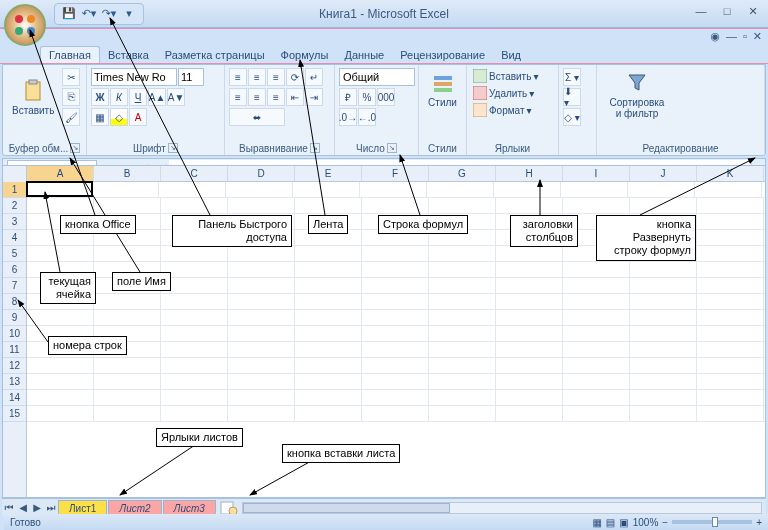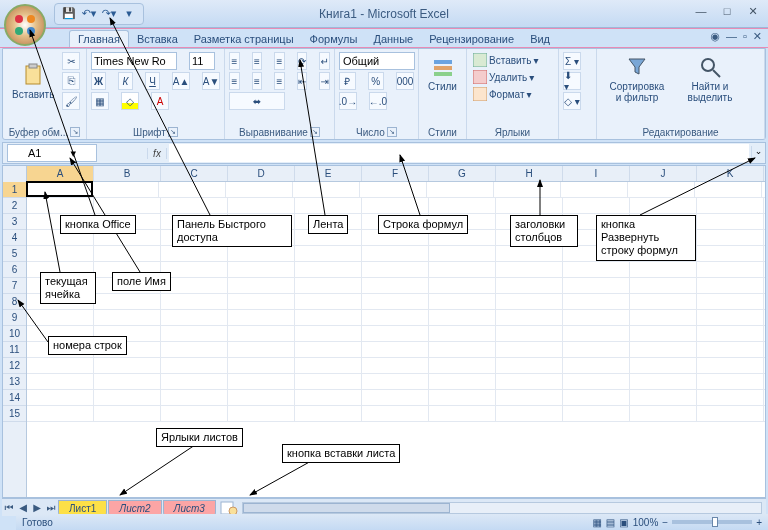--- a/index.html
+++ b/index.html
@@ -6,37 +6,37 @@
 body { width: 768px; height: 530px; background: #cfe2f7; overflow: hidden; position: relative; }
 .titlebar { height: 28px; background: linear-gradient(#dfeaf8,#c4daf3); display: flex; align-items: center; position: relative; border-bottom: 1px solid #9db9d8; }
 .office-btn { width: 42px; height: 42px; border-radius: 50%; background: radial-gradient(#fff,#e5c18b 40%,#c96 70%); border: 2px solid #8a6; position: absolute; left: 4px; top: 4px; z-index: 10; display: flex; align-items: center; justify-content: center; }
 .office-btn svg { width: 24px; height: 24px; }
 .qat { margin-left: 54px; display: flex; align-items: center; gap: 4px; height: 22px; padding: 0 6px; background: #d6e5f7; border: 1px solid #a8c1de; border-radius: 4px; }
 .qat .qi { width: 16px; height: 16px; display: flex; align-items: center; justify-content: center; color: #2b5b94; font-size: 11px; }
 .title { position: absolute; left: 50%; transform: translateX(-50%); font-size: 12px; color: #3a5a80; }
 .wincontrols { position: absolute; right: 6px; top: 4px; display: flex; gap: 8px; }
 .winbtn { width: 18px; height: 14px; font-size: 11px; color: #456; text-align: center; line-height: 14px; }
 
-.tabs { height: 20px; display: flex; align-items: flex-end; padding-left: 69px; gap: 0; background: #cfe2f7; border: 1px solid #e88bb5; border-left: none; border-right: none; }
+.tabs { height: 36px; display: flex; align-items: flex-end; padding-left: 40px; gap: 0; background: #cfe2f7; border: 1px solid #e88bb5; border-left: none; border-right: none; }
 .tab { padding: 2px 8px; font-size: 11px; color: #2a4e7c; }
 .tab.active { background: #e9f1fb; border: 1px solid #a8c1de; border-bottom: none; border-radius: 3px 3px 0 0; }
 .tabsright { position: absolute; right: 6px; top: 30px; display: flex; gap: 6px; color: #3a5a80; font-size: 11px; }
 
 .ribbon { height: 92px; background: #e9f1fb; border: 1px solid #a8c1de; margin: 0 2px; display: flex; border-radius: 0 0 3px 3px; }
 .group { border-right: 1px solid #cad9ec; display: flex; flex-direction: column; justify-content: space-between; padding: 3px 4px 1px; }
 .group-label { font-size: 10px; color: #3a5a80; text-align: center; padding-top: 2px; display: flex; justify-content: center; gap: 2px; }
 .dlaunch { width: 10px; height: 10px; border: 1px solid #9cb4d1; font-size: 7px; line-height: 8px; color: #3a5a80; }
 .gc { display: flex; gap: 3px; flex-wrap: wrap; align-items: center; }
 .bigbtn { display: flex; flex-direction: column; align-items: center; justify-content: center; gap: 2px; padding: 2px 4px; border: 1px solid transparent; border-radius: 3px; }
 .bigbtn .icn { width: 24px; height: 24px; }
 .bigbtn .lbl { font-size: 10px; color: #2a4e7c; text-align: center; }
 .smallctrl { height: 18px; border: 1px solid #a8c1de; background: #fff; font-size: 11px; padding: 0 2px; }
 .fontname { width: 86px; }
 .fontsize { width: 26px; }
-.btnrow { display: flex; gap: 12px; }
+.btnrow { display: flex; gap: 1px; }
 .sq { width: 18px; height: 18px; border: 1px solid #cad9ec; background: #f6faff; font-size: 10px; color: #2a4e7c; display: flex; align-items: center; justify-content: center; }
 .numfmt { width: 76px; height: 18px; border: 1px solid #a8c1de; background: #fff; font-size: 11px; padding: 0 3px; }
 .medrow { display: flex; align-items: center; gap: 2px; font-size: 10px; color: #2a4e7c; padding: 1px 2px; }
 .medrow .mi { width: 14px; height: 14px; }
 
 .fbar { height: 22px; background: #e4eef9; border: 1px solid #a8c1de; margin: 2px 2px 0; display: flex; align-items: center; }
 .namebox { width: 90px; height: 18px; border: 1px solid #a8c1de; background: #fff; font-size: 11px; padding: 0 20px; margin-left: 4px; display: flex; align-items: center; justify-content: space-between; }
 .fx { width: 20px; font-size: 10px; font-style: italic; color: #444; text-align: center; border-left: 1px solid #cad9ec; border-right: 1px solid #cad9ec; margin-left: 50px; }
 .formula-input { flex: 1; height: 18px; border: none; background: #fff; margin: 0 2px; }
 .expand { width: 14px; height: 14px; border-left: 1px solid #cad9ec; font-size: 9px; text-align: center; }
@@ -55,26 +55,26 @@
 .cell.active { border: 2px solid #000; height: 16px; margin: -1px; }
 
 .sheettabs { position: absolute; bottom: 14px; left: 2px; right: 2px; height: 18px; background: #dce8f6; display: flex; align-items: center; font-size: 10px; border-top: 1px solid #a8c1de; }
 .navtri { width: 14px; text-align: center; color: #3a5a80; }
 .stab { padding: 2px 10px; background: #fde047; border: 1px solid #9cb4d1; border-bottom: none; margin-right: 1px; border-radius: 0 0 4px 4px; color: #2a4e7c; }
 .stab.inactive { background: #fca5a5; font-style: italic; }
 .insertsheet { width: 18px; height: 14px; margin-left: 3px; }
 .hsb { flex: 1; margin: 0 4px; height: 12px; background: #e8eff8; border: 1px solid #b6c9df; position: relative; }
 .hsb .thumb { position: absolute; left: 0; width: 40%; top: 0; bottom: 0; background: #cfdbeb; border: 1px solid #9cb4d1; }
 
-.status { position: absolute; bottom: 0; left: 16px; right: 0; height: 16px; background: linear-gradient(#dce8f6,#c4daf3); font-size: 10px; color: #2a4e7c; display: flex; align-items: center; padding: 0 6px; justify-content: space-between; }
+.status { position: absolute; bottom: 0; left: 4px; right: 0; height: 16px; background: linear-gradient(#dce8f6,#c4daf3); font-size: 10px; color: #2a4e7c; display: flex; align-items: center; padding: 0 6px; justify-content: space-between; }
 .zoom { display: flex; align-items: center; gap: 4px; }
 .slider { width: 80px; height: 4px; background: #a8c1de; position: relative; }
 .slider .h { position: absolute; left: 50%; top: -3px; width: 6px; height: 10px; background: #fff; border: 1px solid #6a88ab; }
 
-.annot { position: absolute; border: 1px solid #000; background: #fff; font-size: 11px; padding: 2px 4px; line-height: 1.2; z-index: 50; pointer-events: none; }
+.annot { position: absolute; border: 1px solid #000; background: #fff; font-size: 11px; padding: 2px 4px; line-height: 1.2; z-index: 50; pointer-events: none; text-align: right; }
 svg.arrows { position: absolute; top: 0; left: 0; width: 768px; height: 530px; pointer-events: none; z-index: 40; }
 svg.arrows line { stroke: #000; stroke-width: 1; marker-end: url(#ah); }
 </style>
 </head>
 <body>
 
 <div class="titlebar">
   <div class="office-btn">
     <svg viewBox="0 0 24 24">
         <circle cx="6" cy="6" r="4" fill="#d34"></circle>
@@ -251,27 +251,20 @@
     <div class="group-label"></div>
   </div>
 
   <div class="group" style="flex:1">
     <div class="gc">
       <div class="bigbtn">
         <svg class="icn" viewBox="0 0 24 24">
             <path d="M4 4h16l-6 8v7l-4-2v-5z" fill="#7aa7d6" stroke="#456"></path>
           </svg>
         <span class="lbl" style="width:62px">Сортировка и фильтр</span>
-      </div>
-      <div class="bigbtn">
-        <svg class="icn" viewBox="0 0 24 24">
-            <circle cx="10" cy="10" r="6" fill="none" stroke="#456" stroke-width="2"></circle>
-            <line x1="15" y1="15" x2="22" y2="22" stroke="#456" stroke-width="2"></line>
-          </svg>
-        <span class="lbl" style="width:58px">Найти и выделить</span>
       </div>
     </div>
     <div class="group-label">
         <span>Редактирование</span>
       </div>
   </div>
 </div>
 
 <div class="fbar">
   <div class="namebox">

